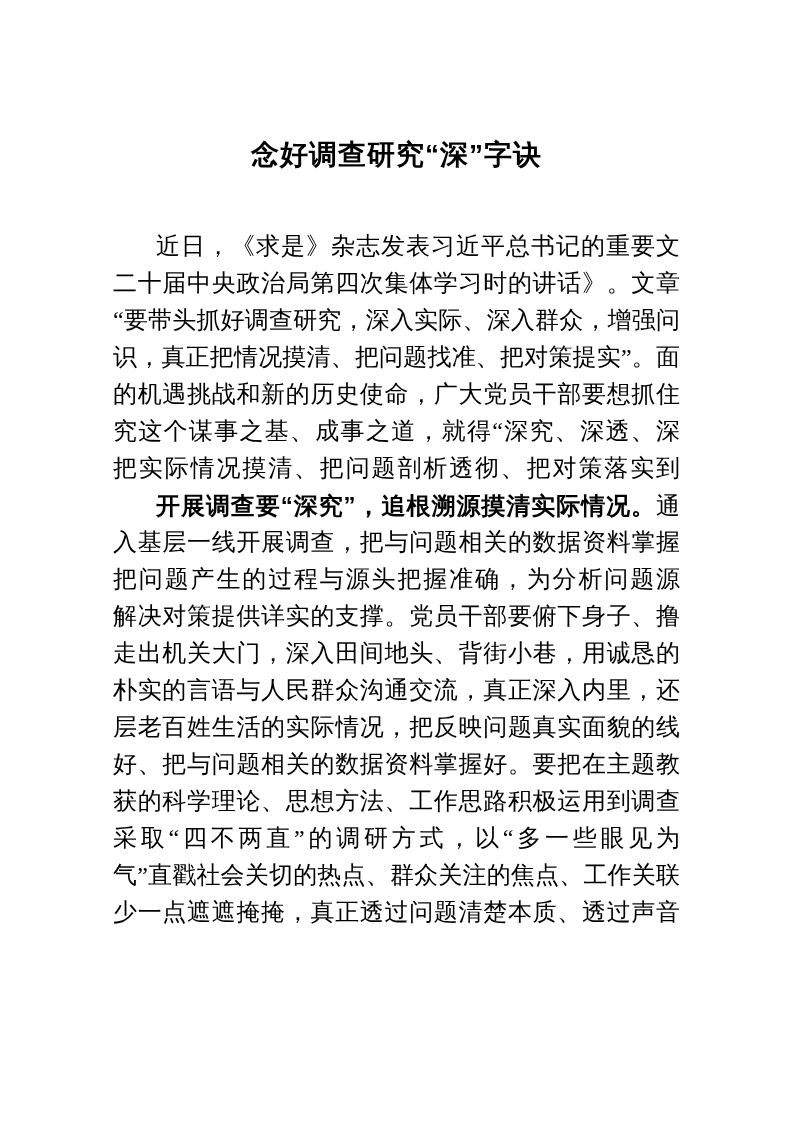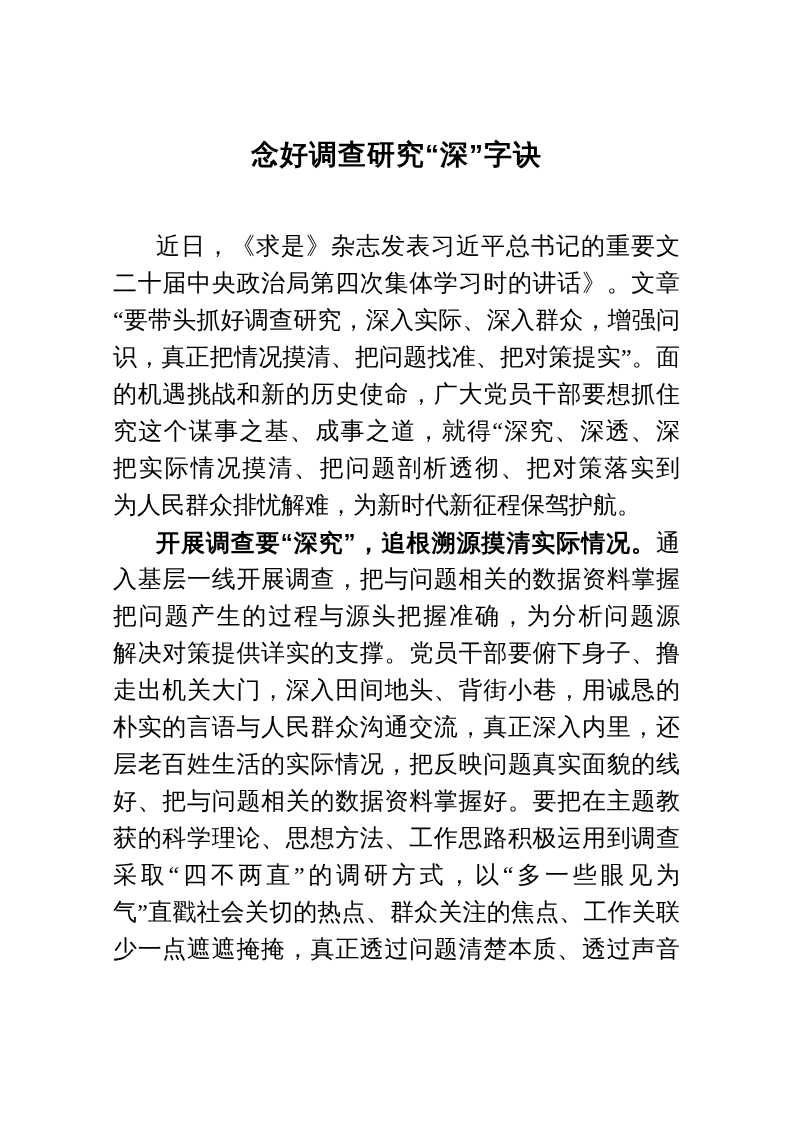--- a/index.html
+++ b/index.html
@@ -61,21 +61,20 @@
 <div class="page">
   <div class="doc-title">念好调查研究“深”字诀</div>
   <div class="doc-body">
       <div class="line indent"><span class="seg">近日，《求是》杂志发表习近平总书记的重要文章《在</span></div>
       <div class="line"><span class="seg">二十届中央政治局第四次集体学习时的讲话》。文章强调，</span></div>
       <div class="line"><span class="seg">“要带头抓好调查研究，深入实际、深入群众，增强问题意</span></div>
       <div class="line"><span class="seg">识，真正把情况摸清、把问题找准、把对策提实”。面对新</span></div>
       <div class="line"><span class="seg">的机遇挑战和新的历史使命，广大党员干部要想抓住调查研</span></div>
       <div class="line"><span class="seg">究这个谋事之基、成事之道，就得“深究、深透、深入”，</span></div>
       <div class="line"><span class="seg">把实际情况摸清、把问题剖析透彻、把对策落实到位，切实</span></div>
-      <div class="line nofill"><span class="seg">为人民群众排忧解难，为新时代新征程保驾护航。</span></div>
       <div class="line indent"><span class="seg bold">开展调查要“深究”，追根溯源摸清实际情况。</span><span class="seg">通过深</span></div>
       <div class="line"><span class="seg">入基层一线开展调查，把与问题相关的数据资料掌握好、</span></div>
       <div class="line"><span class="seg">把问题产生的过程与源头把握准确，为分析问题源头、制定</span></div>
       <div class="line"><span class="seg">解决对策提供详实的支撑。党员干部要俯下身子、撸起袖子，</span></div>
       <div class="line"><span class="seg">走出机关大门，深入田间地头、背街小巷，用诚恳的态度、</span></div>
       <div class="line"><span class="seg">朴实的言语与人民群众沟通交流，真正深入内里，还原出基</span></div>
       <div class="line"><span class="seg">层老百姓生活的实际情况，把反映问题真实面貌的线索收集</span></div>
       <div class="line"><span class="seg">好、把与问题相关的数据资料掌握好。要把在主题教育中收</span></div>
       <div class="line"><span class="seg">获的科学理论、思想方法、工作思路积极运用到调查中，多</span></div>
       <div class="line"><span class="seg">采取“四不两直”的调研方式，以“多一些眼见为实”的“勇</span></div>

